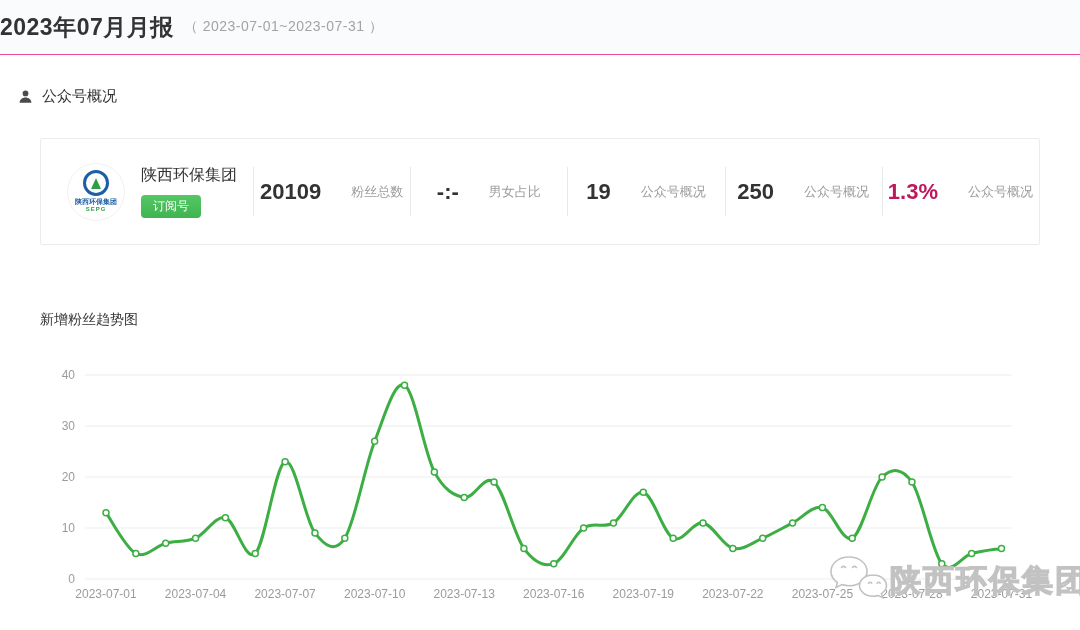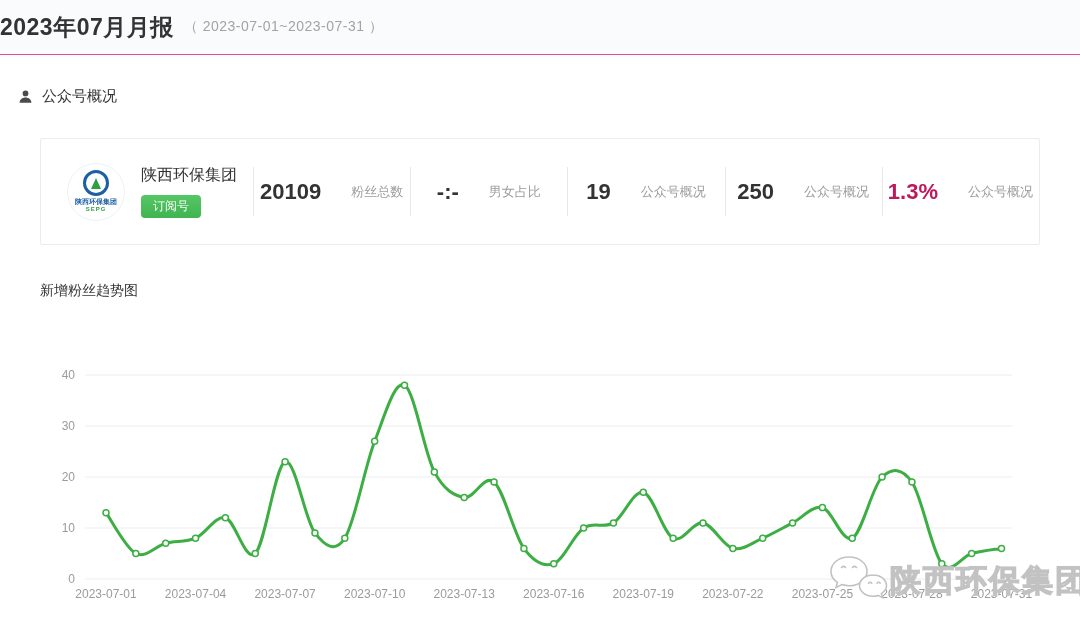--- a/index.html
+++ b/index.html
@@ -39,21 +39,21 @@
 
   .stat-col { flex:1; display:flex; flex-direction:row; align-items:center; justify-content:center;
               gap:10px; position:relative; }
   .stat-col + .stat-col::before, .acct + .stat-col::before {
     content:""; position:absolute; left:0; top:28px; bottom:28px; width:1px; background:#e8e8e8; }
   .stat-value { font-size:22px; font-weight:600; color:#333; }
   .stat-label { font-size:13px; color:#9c9c9c;margin-left:20px; }
   .stat-value.green { color:#3fae49; }
 
   
-  .chart-title { position:absolute; left:40px; top:282px; font-size:14px; color:#333; }
+  .chart-title { position:absolute; left:40px; top:311px; font-size:14px; color:#333; }
   .chart-wrap { position:absolute; left:0; top:340px; width:1080px; height:280px; }
   .chart-wrap svg { display:block; }
 
   
   .watermark { position:absolute; left:828px; top:553px; display:flex; align-items:center;
                z-index:5; pointer-events:none; }
   .watermark .wm-text { font-size:31px; font-weight:700; color:#ffffff;
                         -webkit-text-stroke:1.2px #c2c2c2;
                         text-shadow:0 0 1px #cccccc; letter-spacing:2px; white-space:nowrap; }
 </style>

